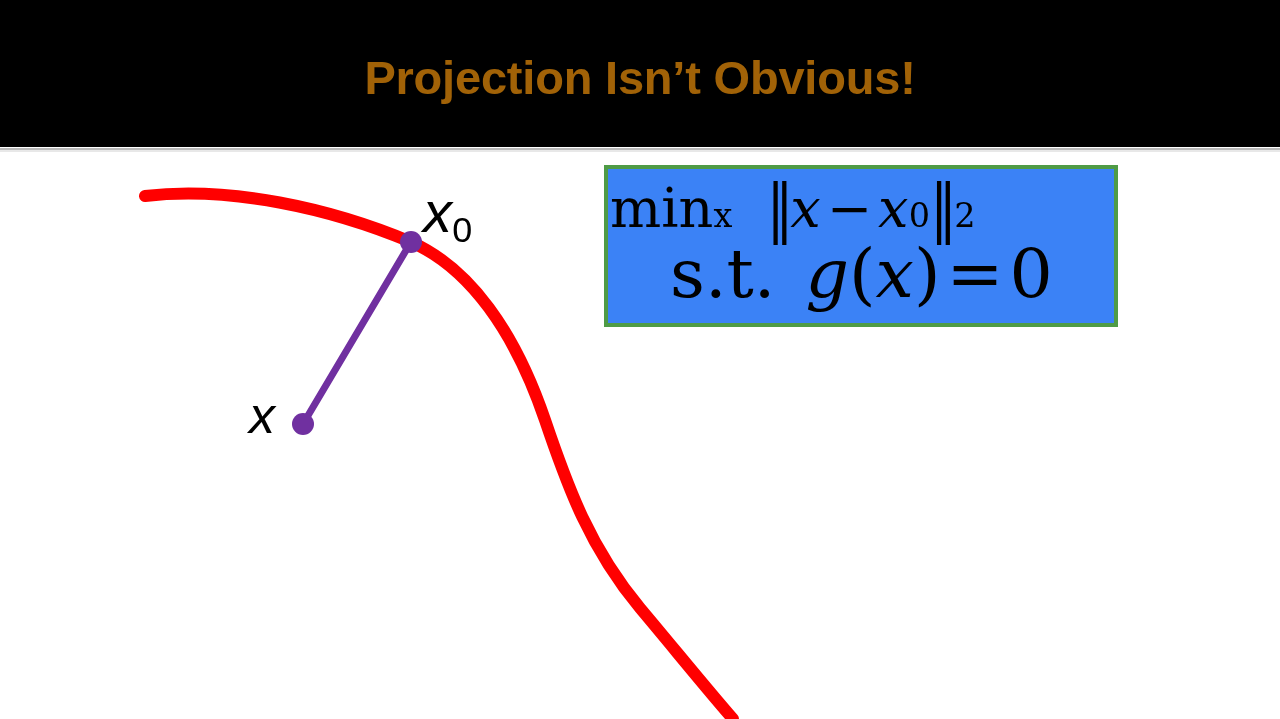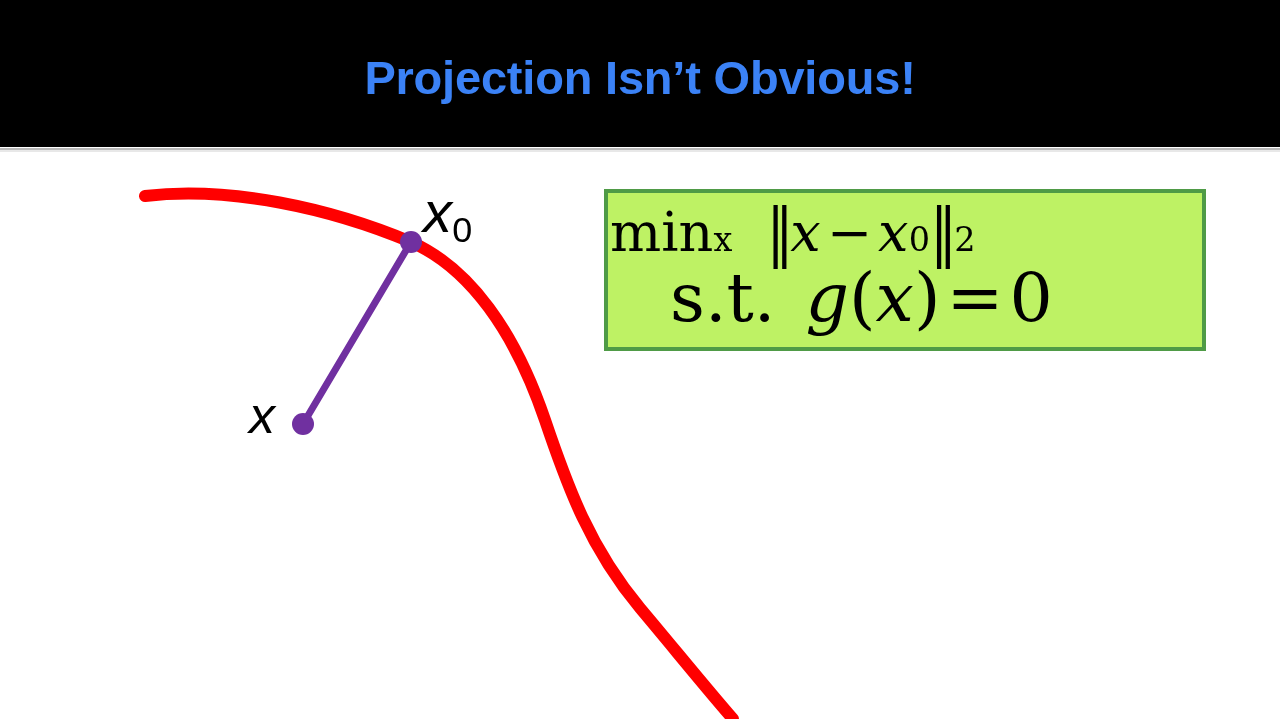--- a/index.html
+++ b/index.html
@@ -29,21 +29,21 @@
   }
   #title-text {
     position: absolute;
     left: 0;
     top: 0;
     width: 1280px;
     height: 147px;
     display: flex;
     align-items: center;
     justify-content: center;
-    color: #3b82f6;
+    color: #a16207;
     font-family: "Liberation Sans", sans-serif;
     font-weight: bold;
     font-size: 47px;
     letter-spacing: -0.2px;
     white-space: nowrap;
     padding-top: 8px;
     box-sizing: border-box;
   }
   #title-rule {
     position: absolute;
@@ -93,31 +93,30 @@
     left: 249px;
     top: 389px;
     font-size: 52px;
   }
 
   
   #formula-box {
     position: absolute;
     left: 604px;
     top: 165px;
-    width: 602px;
+    width: 514px;
     height: 162px;
-    background: #bef264;
+    background: #3b82f6;
     border: 4px solid #4f9b46;
     box-sizing: border-box;
     display: flex;
     flex-direction: column;
     justify-content: center;
     font-family: "DejaVu Serif", "Liberation Serif", serif;
     color: #000000;
-    margin-top: 24px;
   }
   .formula-line {
     display: flex;
     align-items: baseline;
     justify-content: flex-start;
     white-space: nowrap;
     line-height: 1.04;
   }
   #formula-line-1 {
     font-size: 54px;

